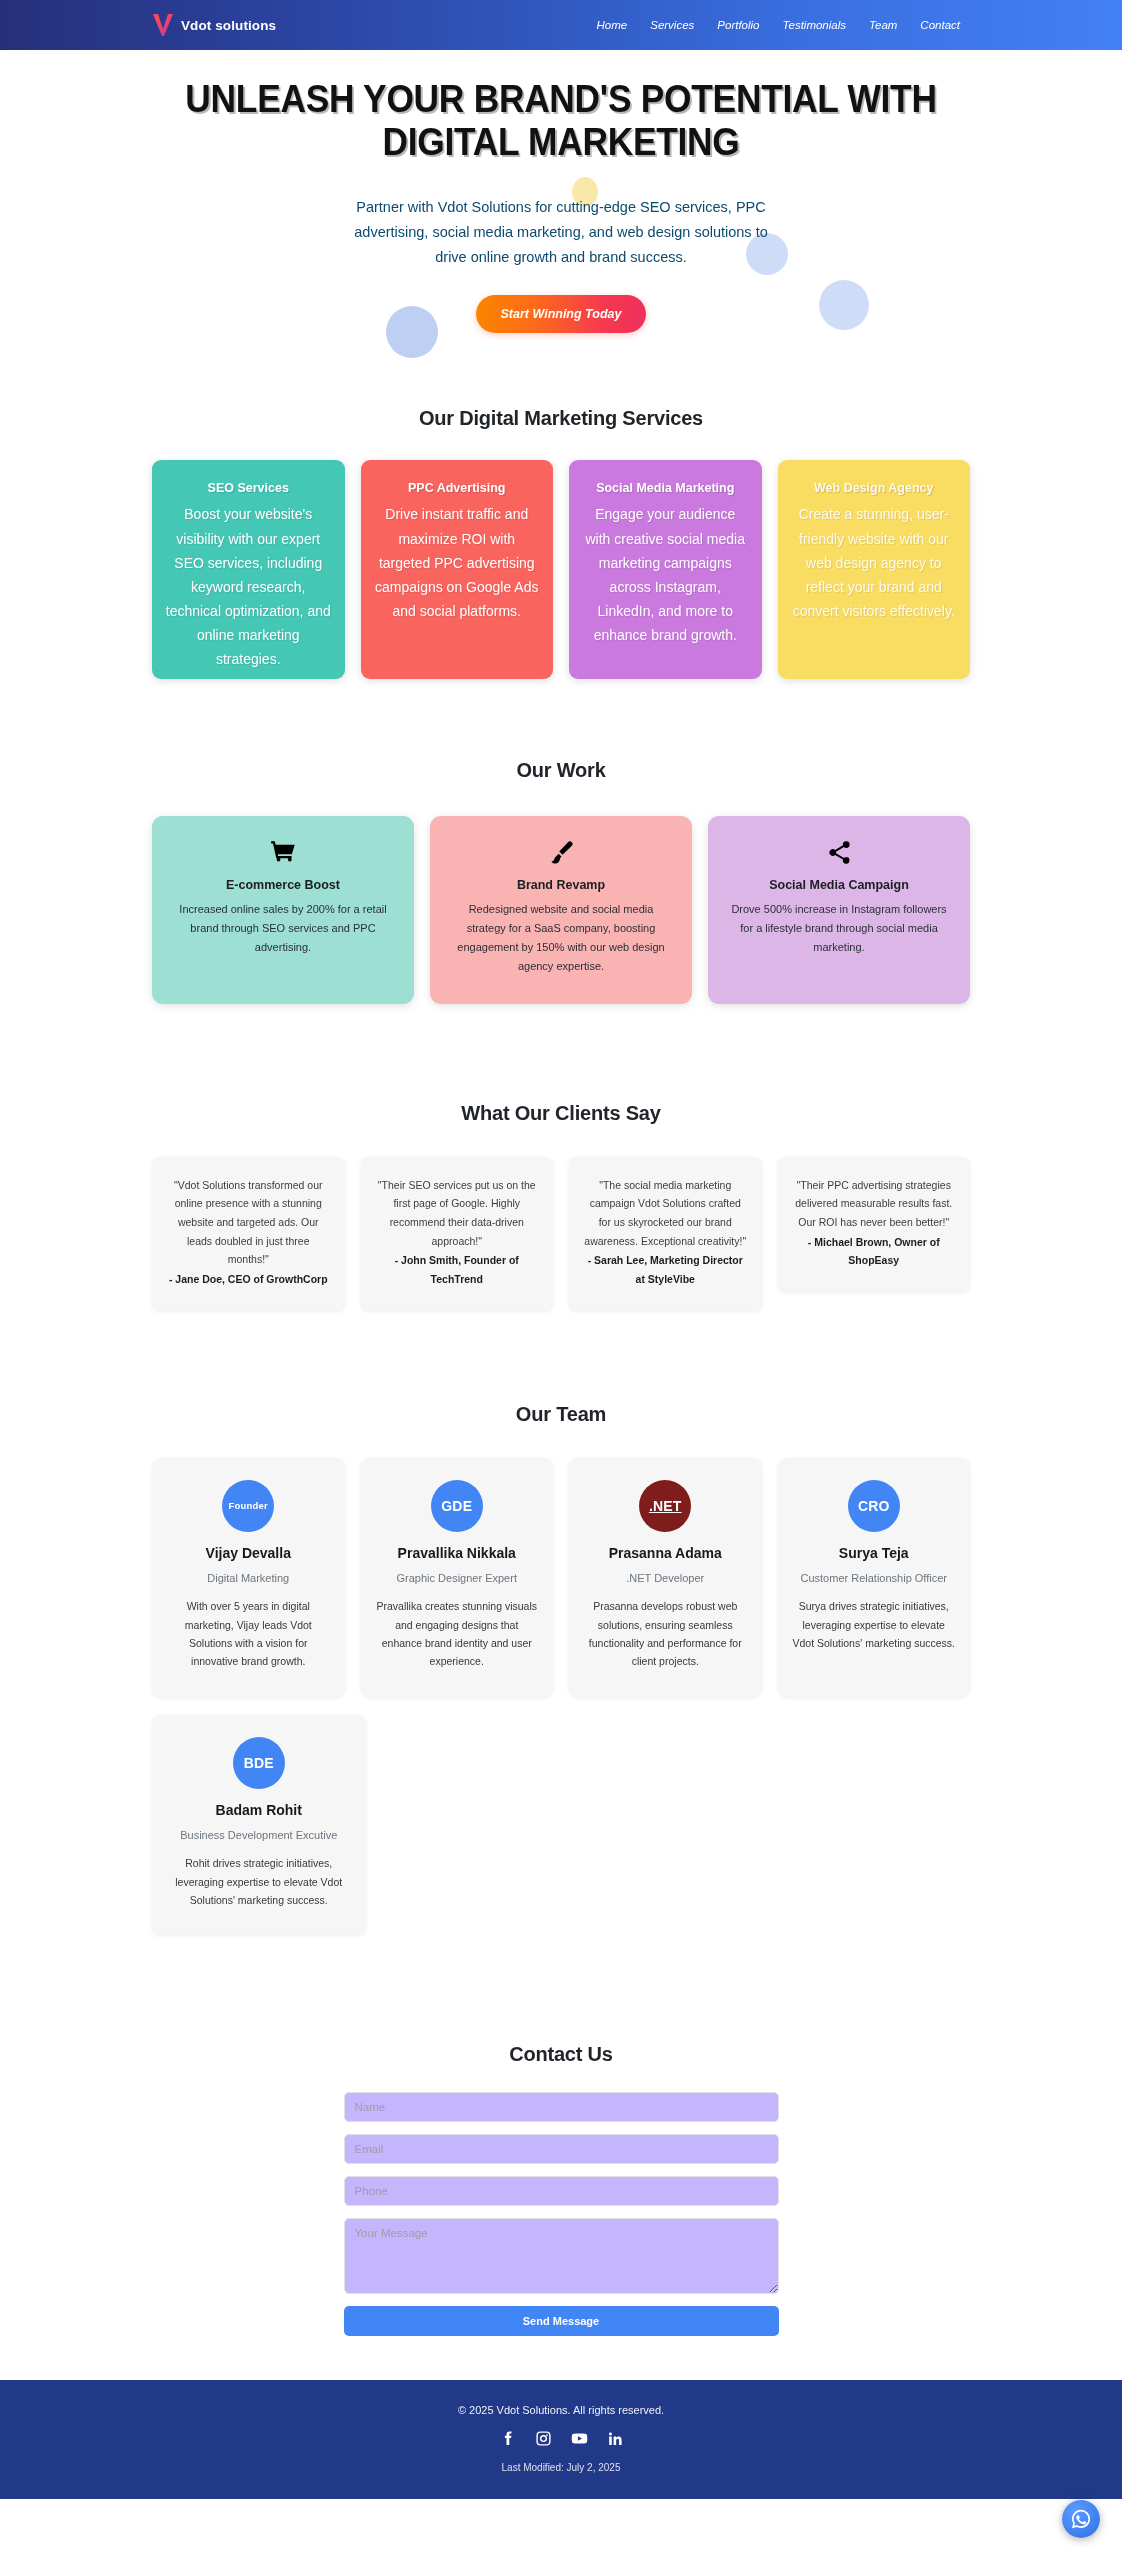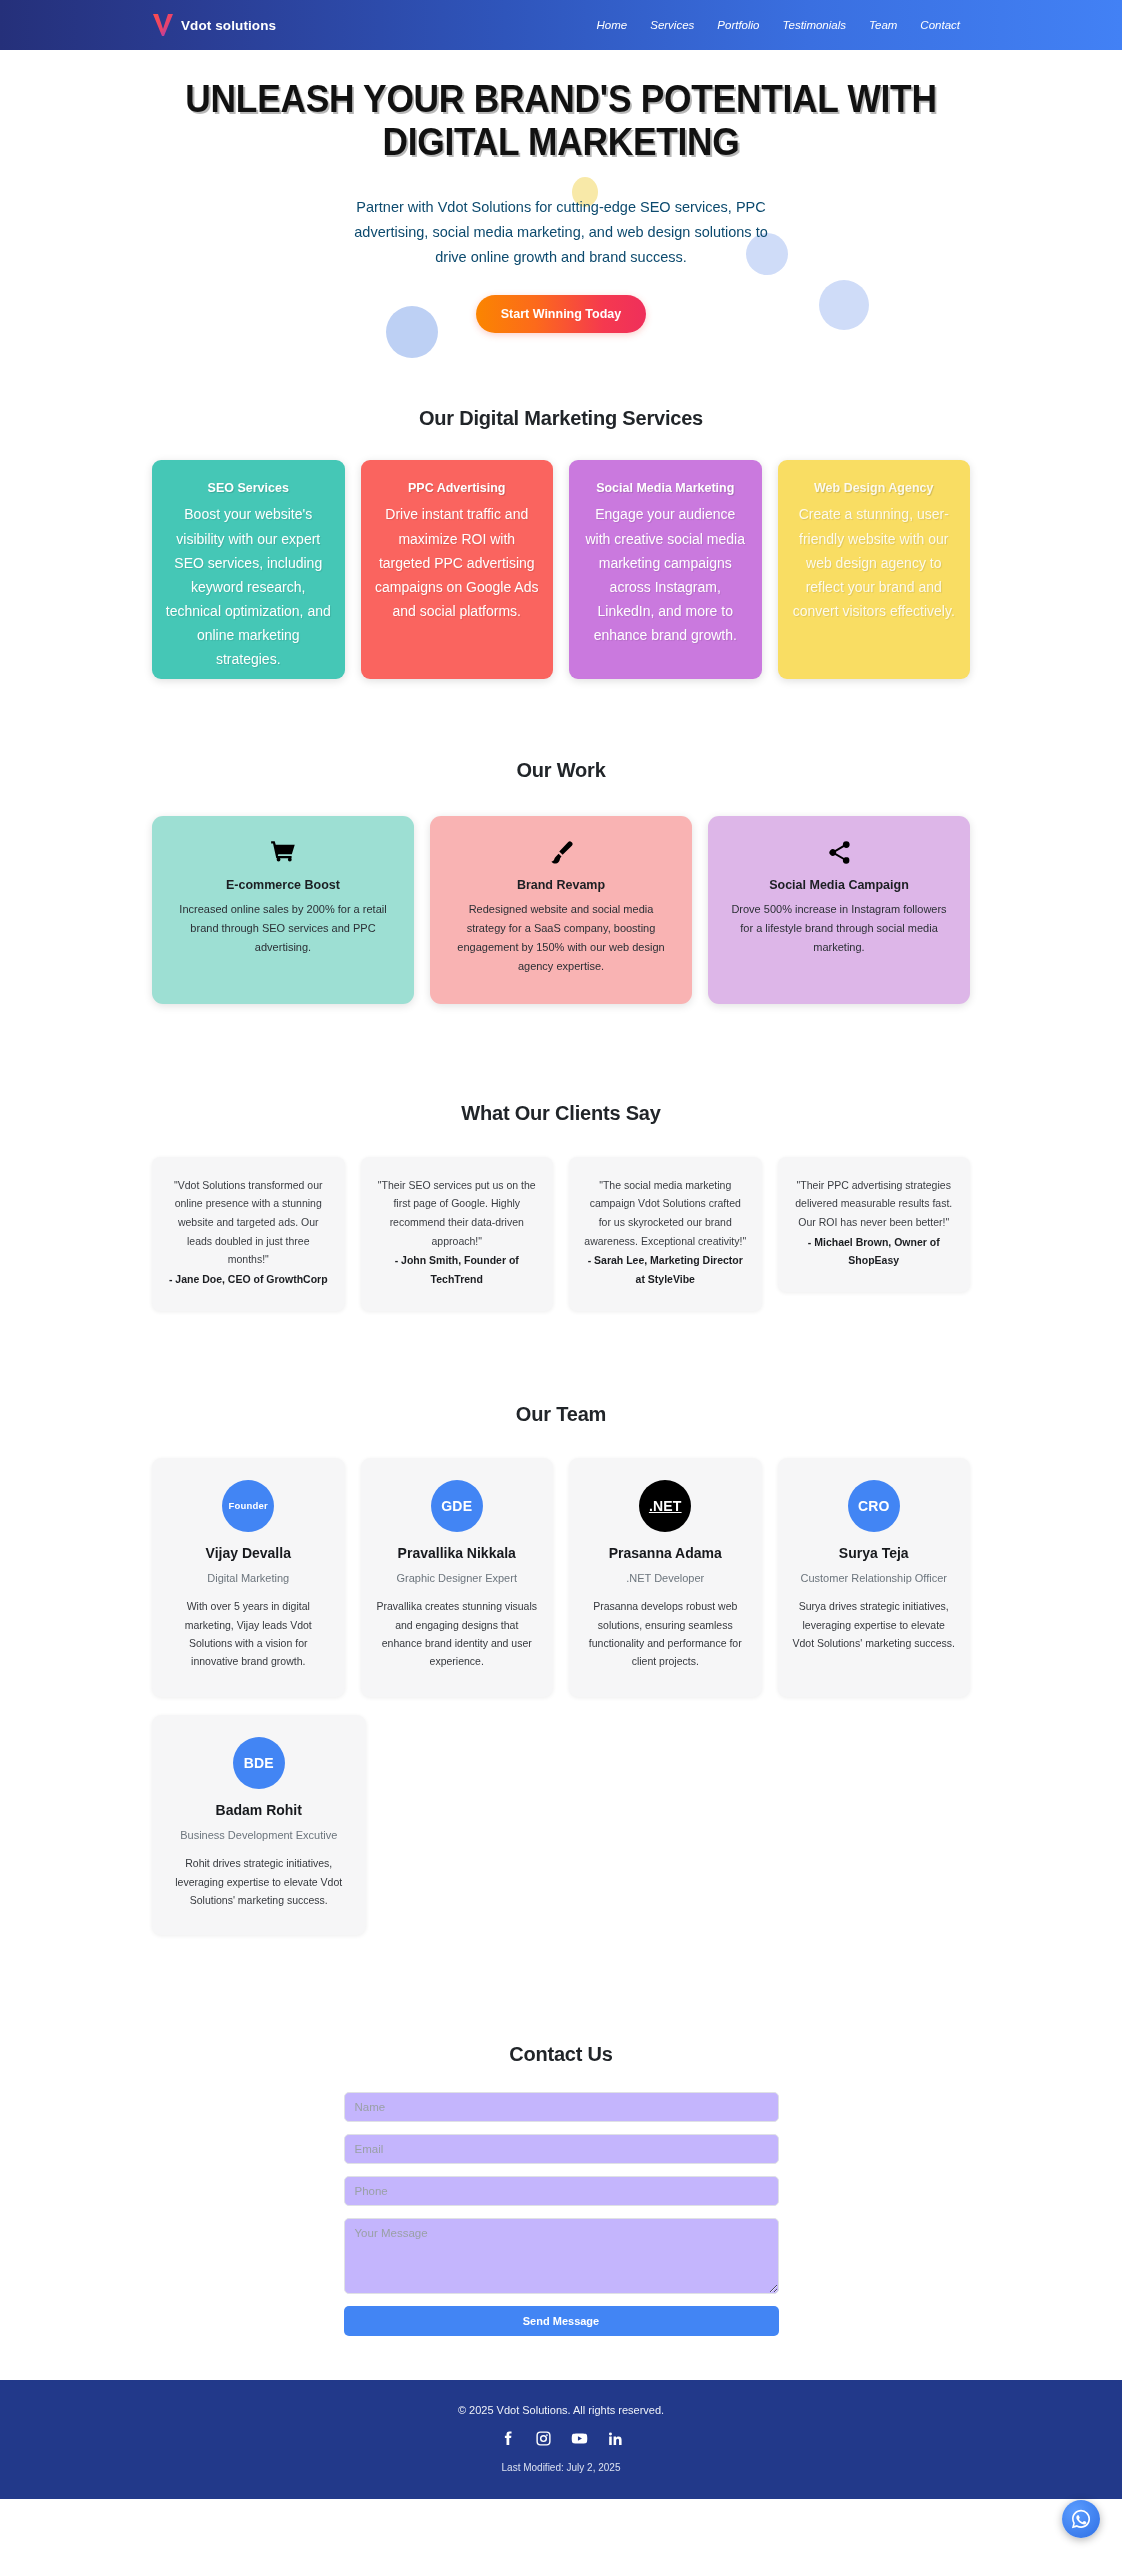--- a/index.html
+++ b/index.html
@@ -99,20 +99,21 @@
     margin-top: 26px;
     padding: 12px 25px;
     border: none;
     border-radius: 24px;
     background: linear-gradient(90deg, #fb8500 0%, #fc6a1b 35%, #f5394f 75%, #ef2f5b 100%);
     color: #fff;
     font-size: 12.5px;
     font-weight: 700;
     cursor: pointer;
     box-shadow: 0 2px 7px rgba(240,80,60,.28);
+    font-style: italic;
   }
 
   
   .section { padding: 0 152px; }
   .section-title {
     text-align: center;
     font-size: 20px;
     font-weight: 700;
     color: #212529;
     letter-spacing: -.2px;
@@ -385,21 +386,21 @@
       <div class="team-role">Digital Marketing</div>
       <p class="team-bio">With over 5 years in digital marketing, Vijay leads Vdot Solutions with a vision for innovative brand growth.</p>
     </article>
     <article class="team-card">
       <div class="avatar" style="background: rgb(66, 133, 244);">GDE</div>
       <h3>Pravallika Nikkala</h3>
       <div class="team-role">Graphic Designer Expert</div>
       <p class="team-bio">Pravallika creates stunning visuals and engaging designs that enhance brand identity and user experience.</p>
     </article>
     <article class="team-card">
-      <div class="avatar" style="background: #000000; text-decoration: underline;">.NET</div>
+      <div class="avatar" style="background: #7f1d1d; text-decoration: underline;">.NET</div>
       <h3>Prasanna Adama</h3>
       <div class="team-role">.NET Developer</div>
       <p class="team-bio">Prasanna develops robust web solutions, ensuring seamless functionality and performance for client projects.</p>
     </article>
     <article class="team-card">
       <div class="avatar" style="background: rgb(66, 133, 244);">CRO</div>
       <h3>Surya Teja</h3>
       <div class="team-role">Customer Relationship Officer</div>
       <p class="team-bio">Surya drives strategic initiatives, leveraging expertise to elevate Vdot Solutions' marketing success.</p>
     </article>

